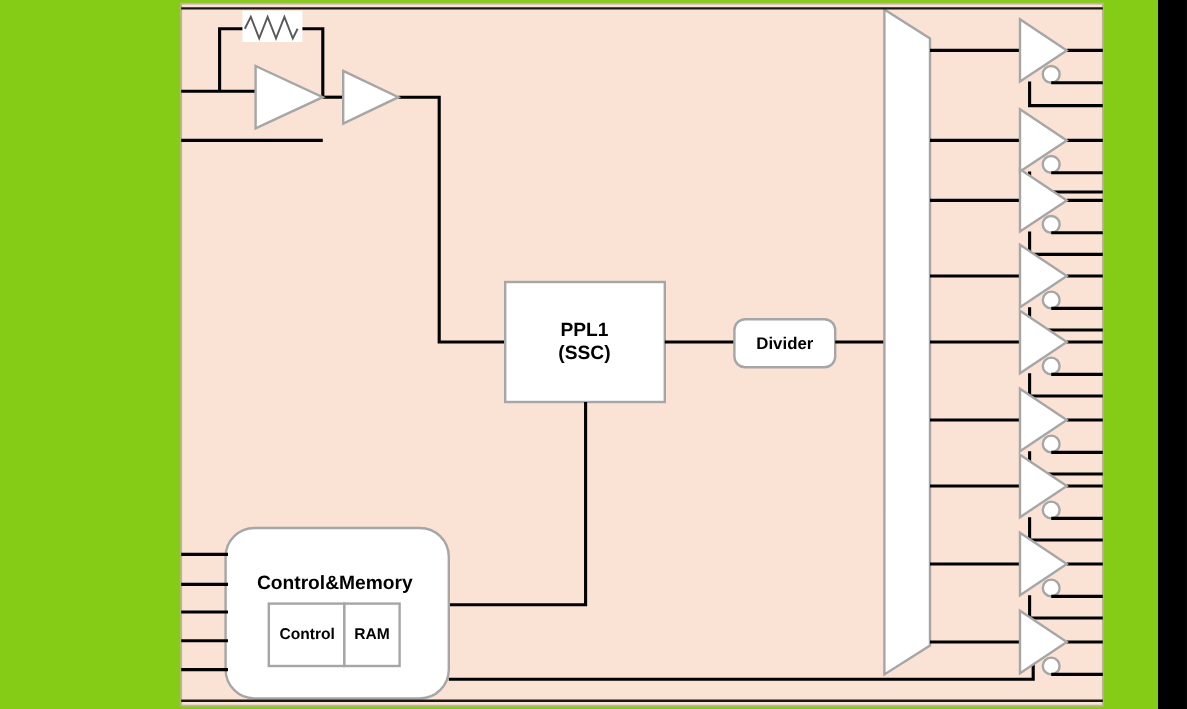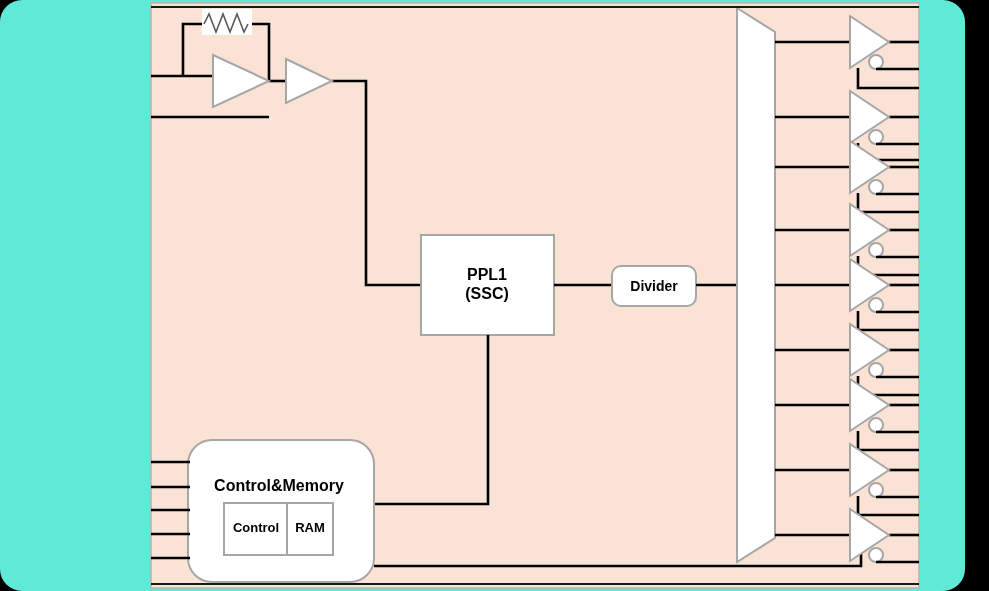--- a/index.html
+++ b/index.html
@@ -1,18 +1,18 @@
 <!DOCTYPE html>
 <html><head>
 <meta charset="utf-8">
 <style>
   html,body{margin:0;padding:0;background:#000;}
   body{width:989px;height:591px;overflow:hidden;
        font-family:"Liberation Sans","DejaVu Sans",sans-serif;}
-  #root{position:relative;width:965px;height:591px;background:#5eead4;border-radius:22px;}
+  #root{position:relative;width:965px;height:591px;background:#84cc16;}
   svg#diagram{position:absolute;left:0;top:0;width:989px;height:591px;display:block;}
   .lbl{font-family:"Liberation Sans","DejaVu Sans",sans-serif;
        font-weight:bold;fill:#000;text-anchor:middle;dominant-baseline:middle;}
   .lbl-block{font-size:16px;}
   .lbl-small{font-size:14px;}
   .lbl-sub{font-size:13px;}
 </style>
 </head>
 <body>
 

